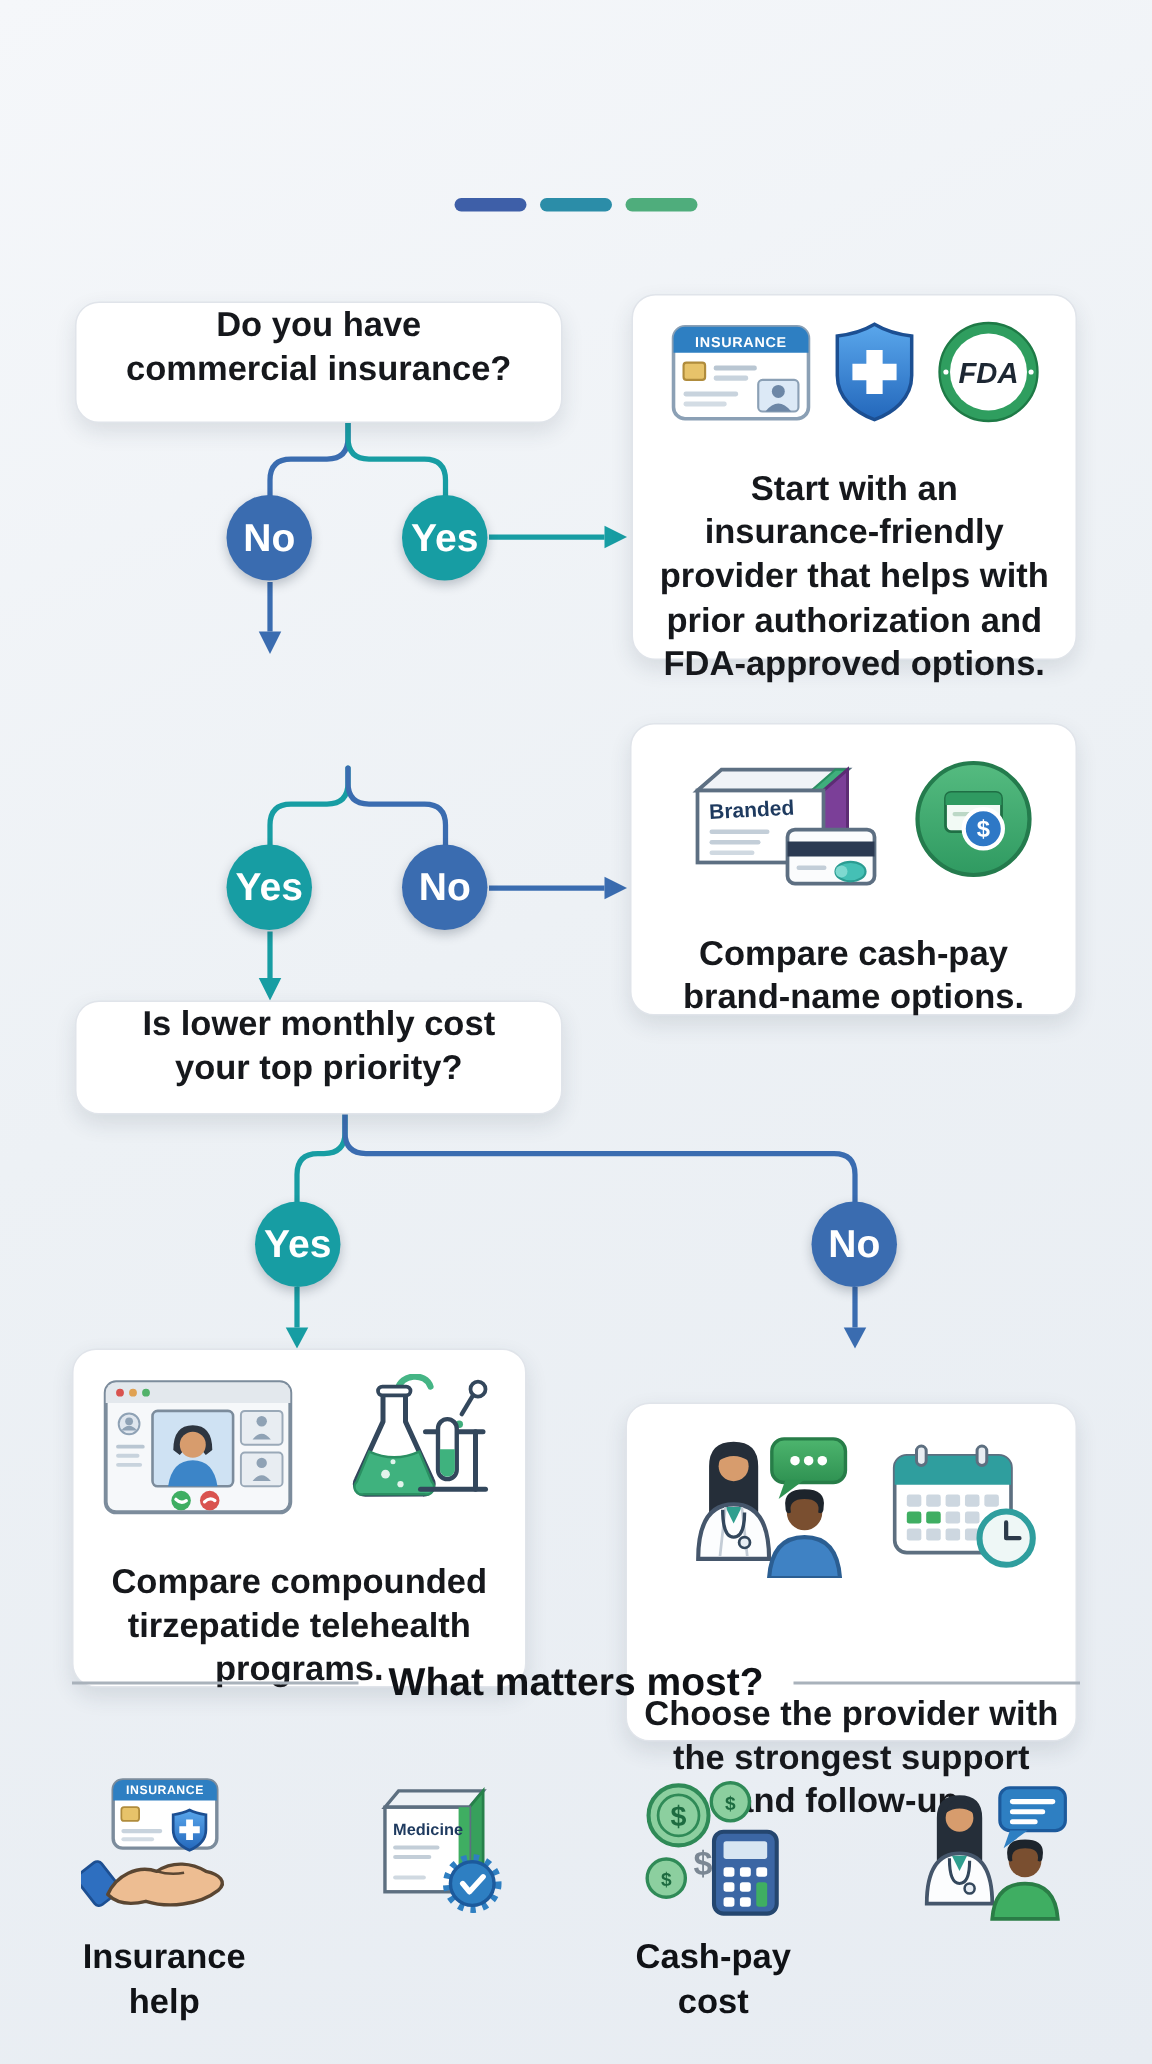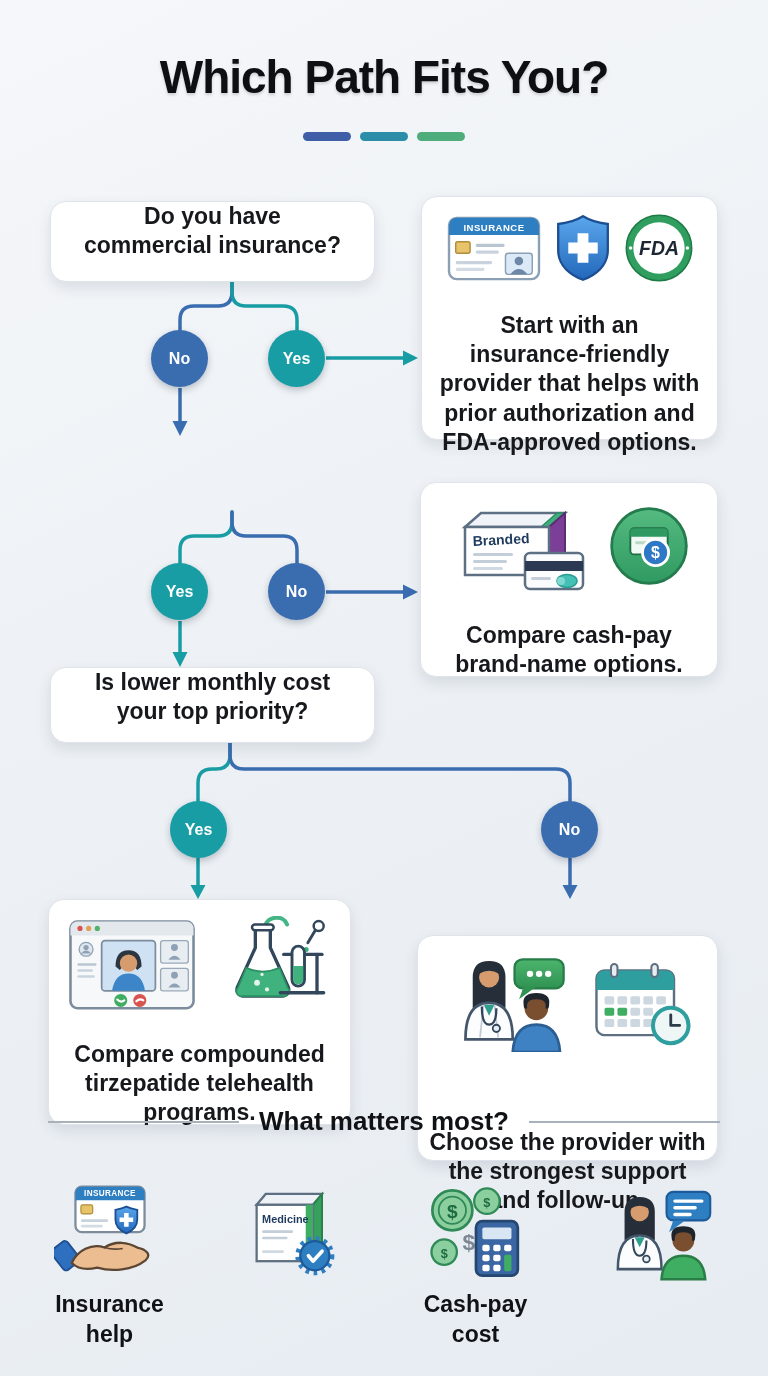--- a/index.html
+++ b/index.html
@@ -16,39 +16,38 @@
   .dash.d3{background:#4fad7c;}
   .connector-layer{position:absolute;left:0;top:0;z-index:1;}
   .box{position:absolute;background:#ffffff;border:1px solid #e0e4ea;border-radius:16px;
     box-shadow:0 6px 14px rgba(40,55,75,.12);z-index:2;display:flex;flex-direction:column;
     align-items:center;justify-content:flex-start;box-sizing:border-box;}
   .qtext{font-size:23px;font-weight:700;color:#16181c;text-align:center;line-height:1.28;white-space:pre-line;}
   .otext{font-size:23px;font-weight:700;color:#16181c;text-align:center;line-height:1.27;white-space:pre-line;margin-top:18px;}
   .obox{justify-content:flex-start;padding-top:16px;}
   .iconrow{display:flex;align-items:center;justify-content:center;gap:10px;margin-bottom:10px;}
   .circle{position:absolute;width:57px;height:57px;border-radius:50%;display:flex;align-items:center;
-    justify-content:center;color:#ffffff;font-size:16px;font-weight:700;z-index:3;
+    justify-content:center;color:#ffffff;font-size:26px;font-weight:700;z-index:3;
     box-shadow:0 3px 7px rgba(20,35,55,.25);}
   .circle.blue{background:#3a6cb0;}
   .circle.teal{background:#179da3;}
   .legend-heading{position:absolute;top:1106px;left:48px;right:48px;display:flex;align-items:center;gap:20px;z-index:2;}
   .legend-heading .line{flex:1;height:2px;background:#a9b2bb;}
   .legend-heading .htext{font-size:26px;font-weight:700;color:#101216;white-space:nowrap;}
   .legend-row{position:absolute;top:1182px;left:18px;right:18px;display:flex;z-index:2;}
   .legend-item{flex:1;display:flex;flex-direction:column;align-items:center;}
   .legend-iconwrap{height:102px;display:flex;align-items:center;justify-content:center;}
   .legend-label{margin-top:6px;font-size:23px;font-weight:700;color:#101216;text-align:center;
     line-height:1.3;white-space:pre-line;}
 </style>
 </head>
 <body>
 
 <div class="canvas">
 
-  <div class="title">Which Path Fits You?</div>
   <div class="dashes">
     <div class="dash d1"></div>
     <div class="dash d2"></div>
     <div class="dash d3"></div>
   </div>
 
   <svg class="connector-layer" width="768" height="1376">
     <path d="M232,282 V292 Q232,306 218,306 H194 Q180,306 180,320 V331" fill="none" stroke="#3a6cb0" stroke-width="3.5" stroke-linecap="round"></path>
     <path d="M232,282 V292 Q232,306 246,306 H283 Q297,306 297,320 V331" fill="none" stroke="#179da3" stroke-width="3.5" stroke-linecap="round"></path>
     <path d="M326,358 H403" fill="none" stroke="#179da3" stroke-width="3.5"></path>

